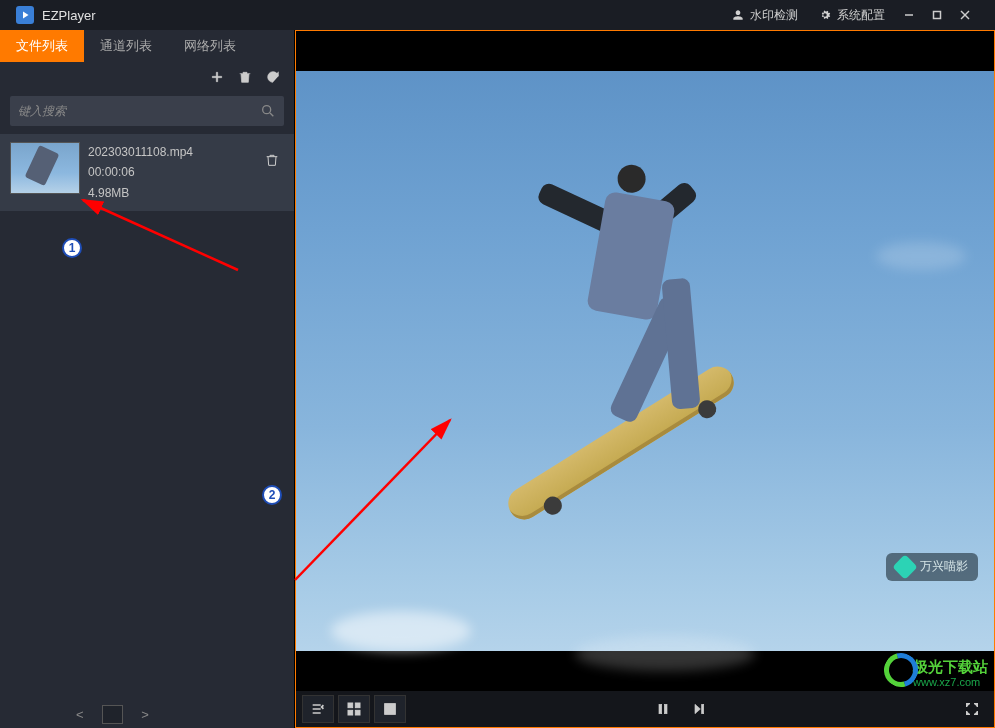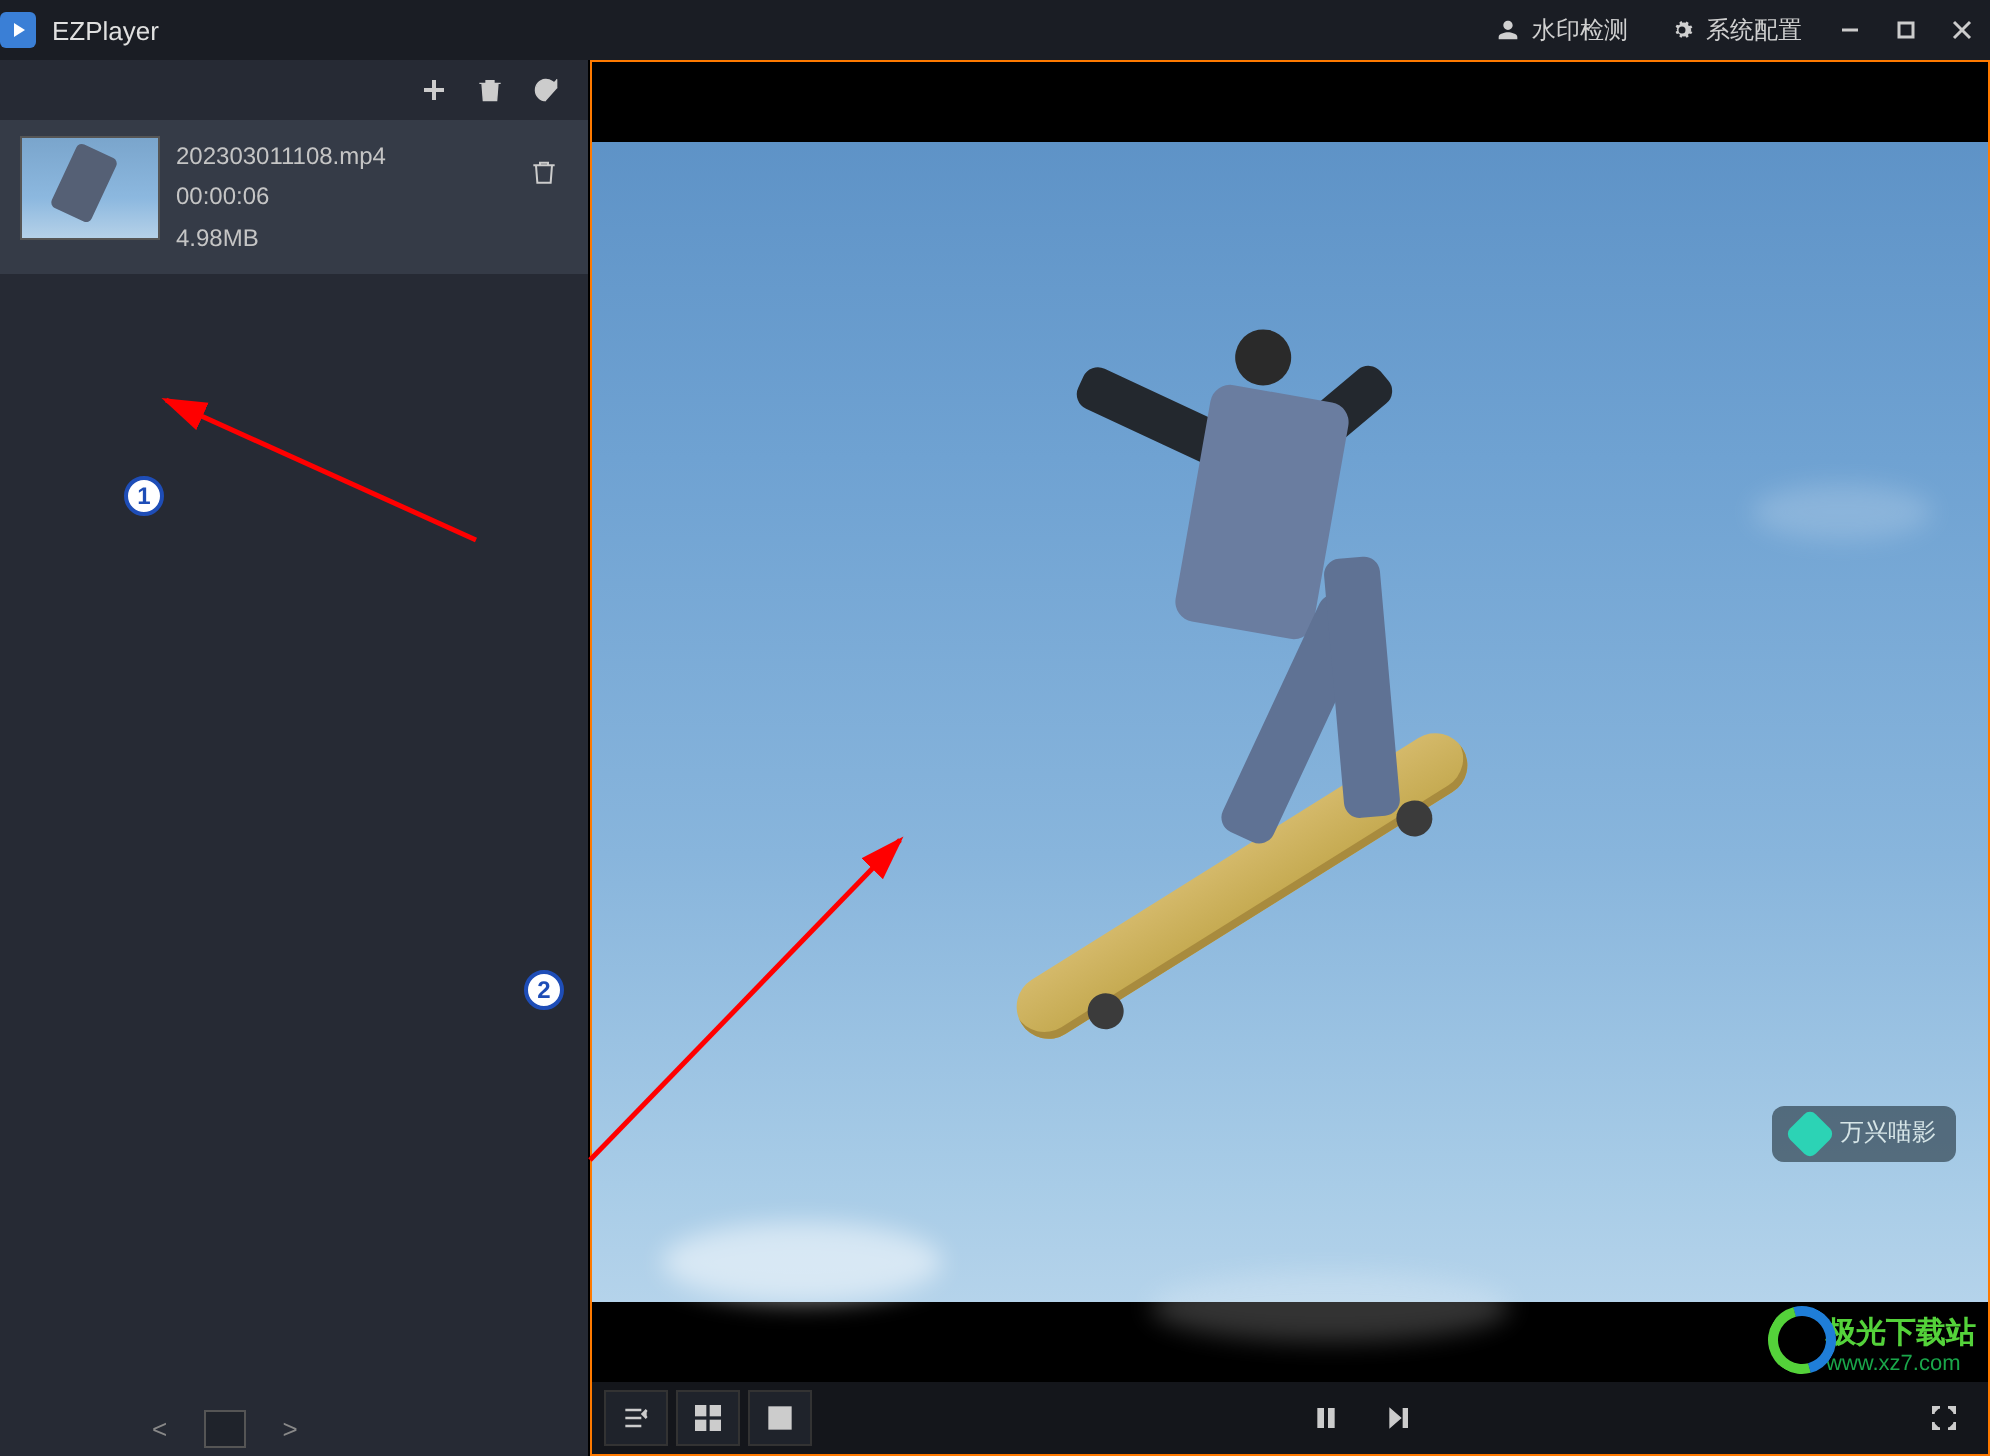--- a/index.html
+++ b/index.html
@@ -1,19 +1,19 @@
 <!DOCTYPE html>
 <html><head>
 <meta charset="utf-8">
 <style>
 * { margin:0; padding:0; box-sizing:border-box; font-family:"Microsoft YaHei","Segoe UI",Arial,sans-serif; }
 body { width:995px; height:728px; background:#1a1d24; overflow:hidden; position:relative; }
 
 
-.titlebar { height:30px; background:#1a1d24; display:flex; align-items:center; padding:0 0; color:#e0e0e0; font-size:13px; }
+.titlebar { height:30px; background:#1a1d24; display:flex; align-items:center; padding:0 16px; color:#e0e0e0; font-size:13px; }
 .titlebar .logo { width:18px; height:18px; background:#3a7fd6; border-radius:3px; display:flex; align-items:center; justify-content:center; margin-right:8px; }
 .titlebar .logo svg { width:12px; height:12px; fill:#fff; }
 .titlebar .title { flex:0 0 auto; font-weight:500; }
 .titlebar .spacer { flex:1; }
 .titlebar .tb-btn { display:flex; align-items:center; color:#d0d0d0; font-size:12px; padding:0 10px; cursor:pointer; height:100%; }
 .titlebar .tb-btn svg { width:14px; height:14px; fill:#d0d0d0; margin-right:5px; }
 .titlebar .win-btn { width:28px; height:28px; display:flex; align-items:center; justify-content:center; cursor:pointer; color:#ccc; }
 .titlebar .win-btn svg { width:10px; height:10px; stroke:#ccc; stroke-width:1.5; fill:none; }
 
 
@@ -128,38 +128,50 @@
       <svg viewBox="0 0 10 10">
         <line x1="1" y1="1" x2="9" y2="9"></line>
         <line x1="9" y1="1" x2="1" y2="9"></line>
       </svg>
     </div>
 </div>
 
 <div class="main">
 
   <div class="sidebar">
+    <div class="tabs">
+      <div class="tab active">文件列表</div>
+      <div class="tab">通道列表</div>
+      <div class="tab">网络列表</div>
+    </div>
     <div class="toolbar">
       <div class="tool">
           <svg viewBox="0 0 24 24">
             <path d="M11 5h2v14h-2z"></path>
             <path d="M5 11h14v2H5z"></path>
           </svg>
         </div>
       <div class="tool">
           <svg viewBox="0 0 24 24" fill="none">
             <path d="M4 7h16M9 7V5h6v2M6 7l1 13h10l1-13M10 11v6M14 11v6"></path>
           </svg>
         </div>
       <div class="tool">
           <svg viewBox="0 0 24 24" fill="none">
             <path d="M20 11A8 8 0 1 0 12 20"></path>
             <path d="M20 4v6h-6"></path>
           </svg>
         </div>
+    </div>
+    <div class="searchbox">
+      <input placeholder="键入搜索" style="">
+      <div class="s-icon"><svg viewBox="0 0 24 24">
+            <circle cx="10" cy="10" r="6"></circle>
+            <line x1="15" y1="15" x2="20" y2="20"></line>
+          </svg></div>
     </div>
     <div class="filelist">
       <div class="file-item">
         <div class="thumb"></div>
         <div class="meta">
           <div>202303011108.mp4</div>
           <div>00:00:06</div>
           <div>4.98MB</div>
         </div>
         <div class="del"><svg viewBox="0 0 24 24">

